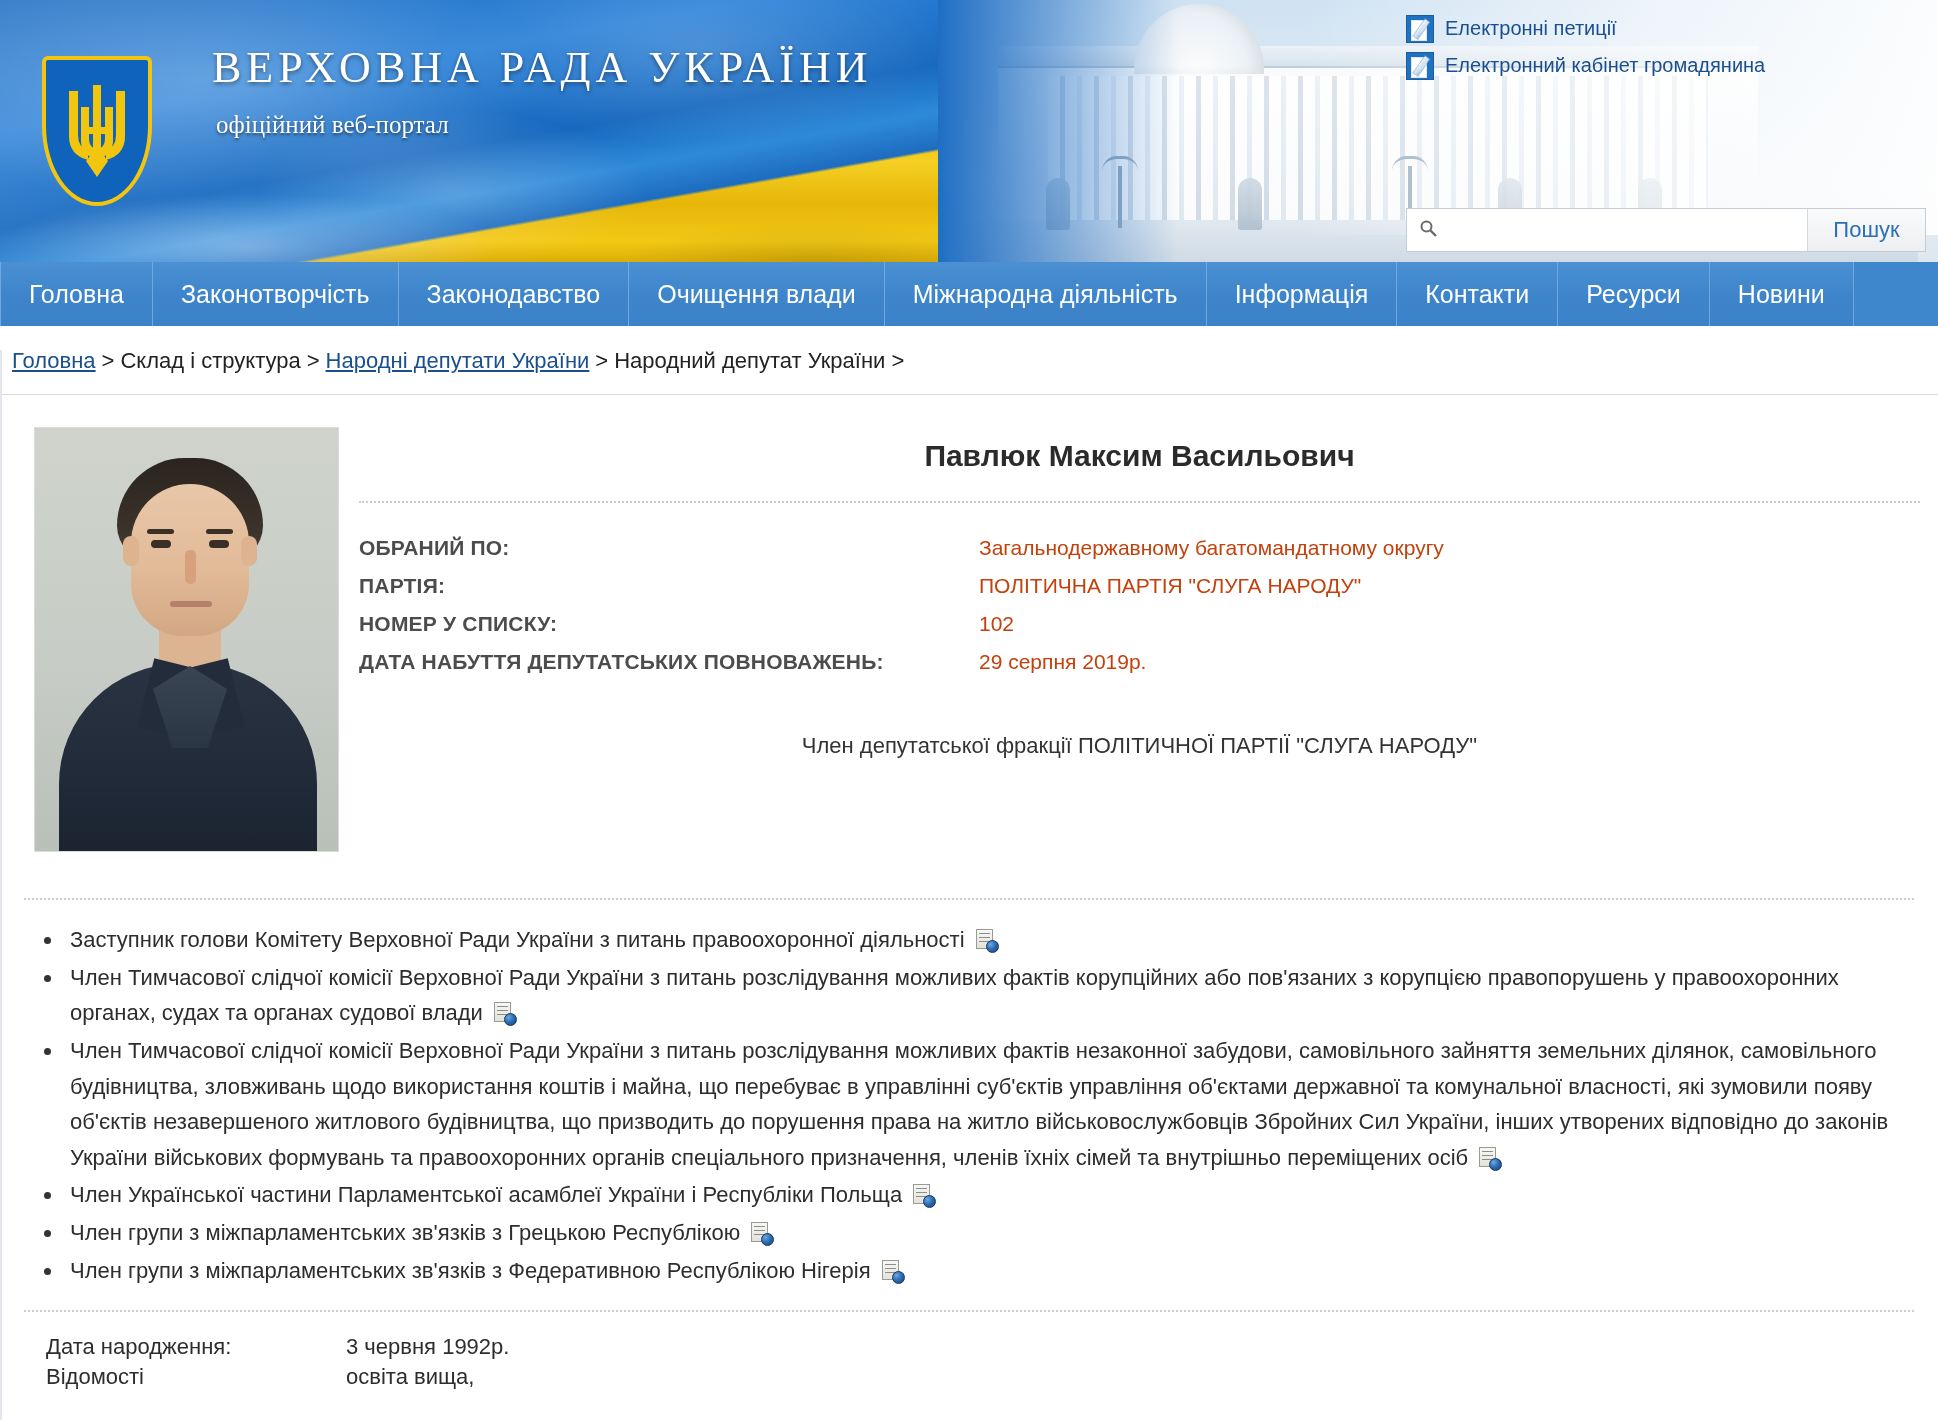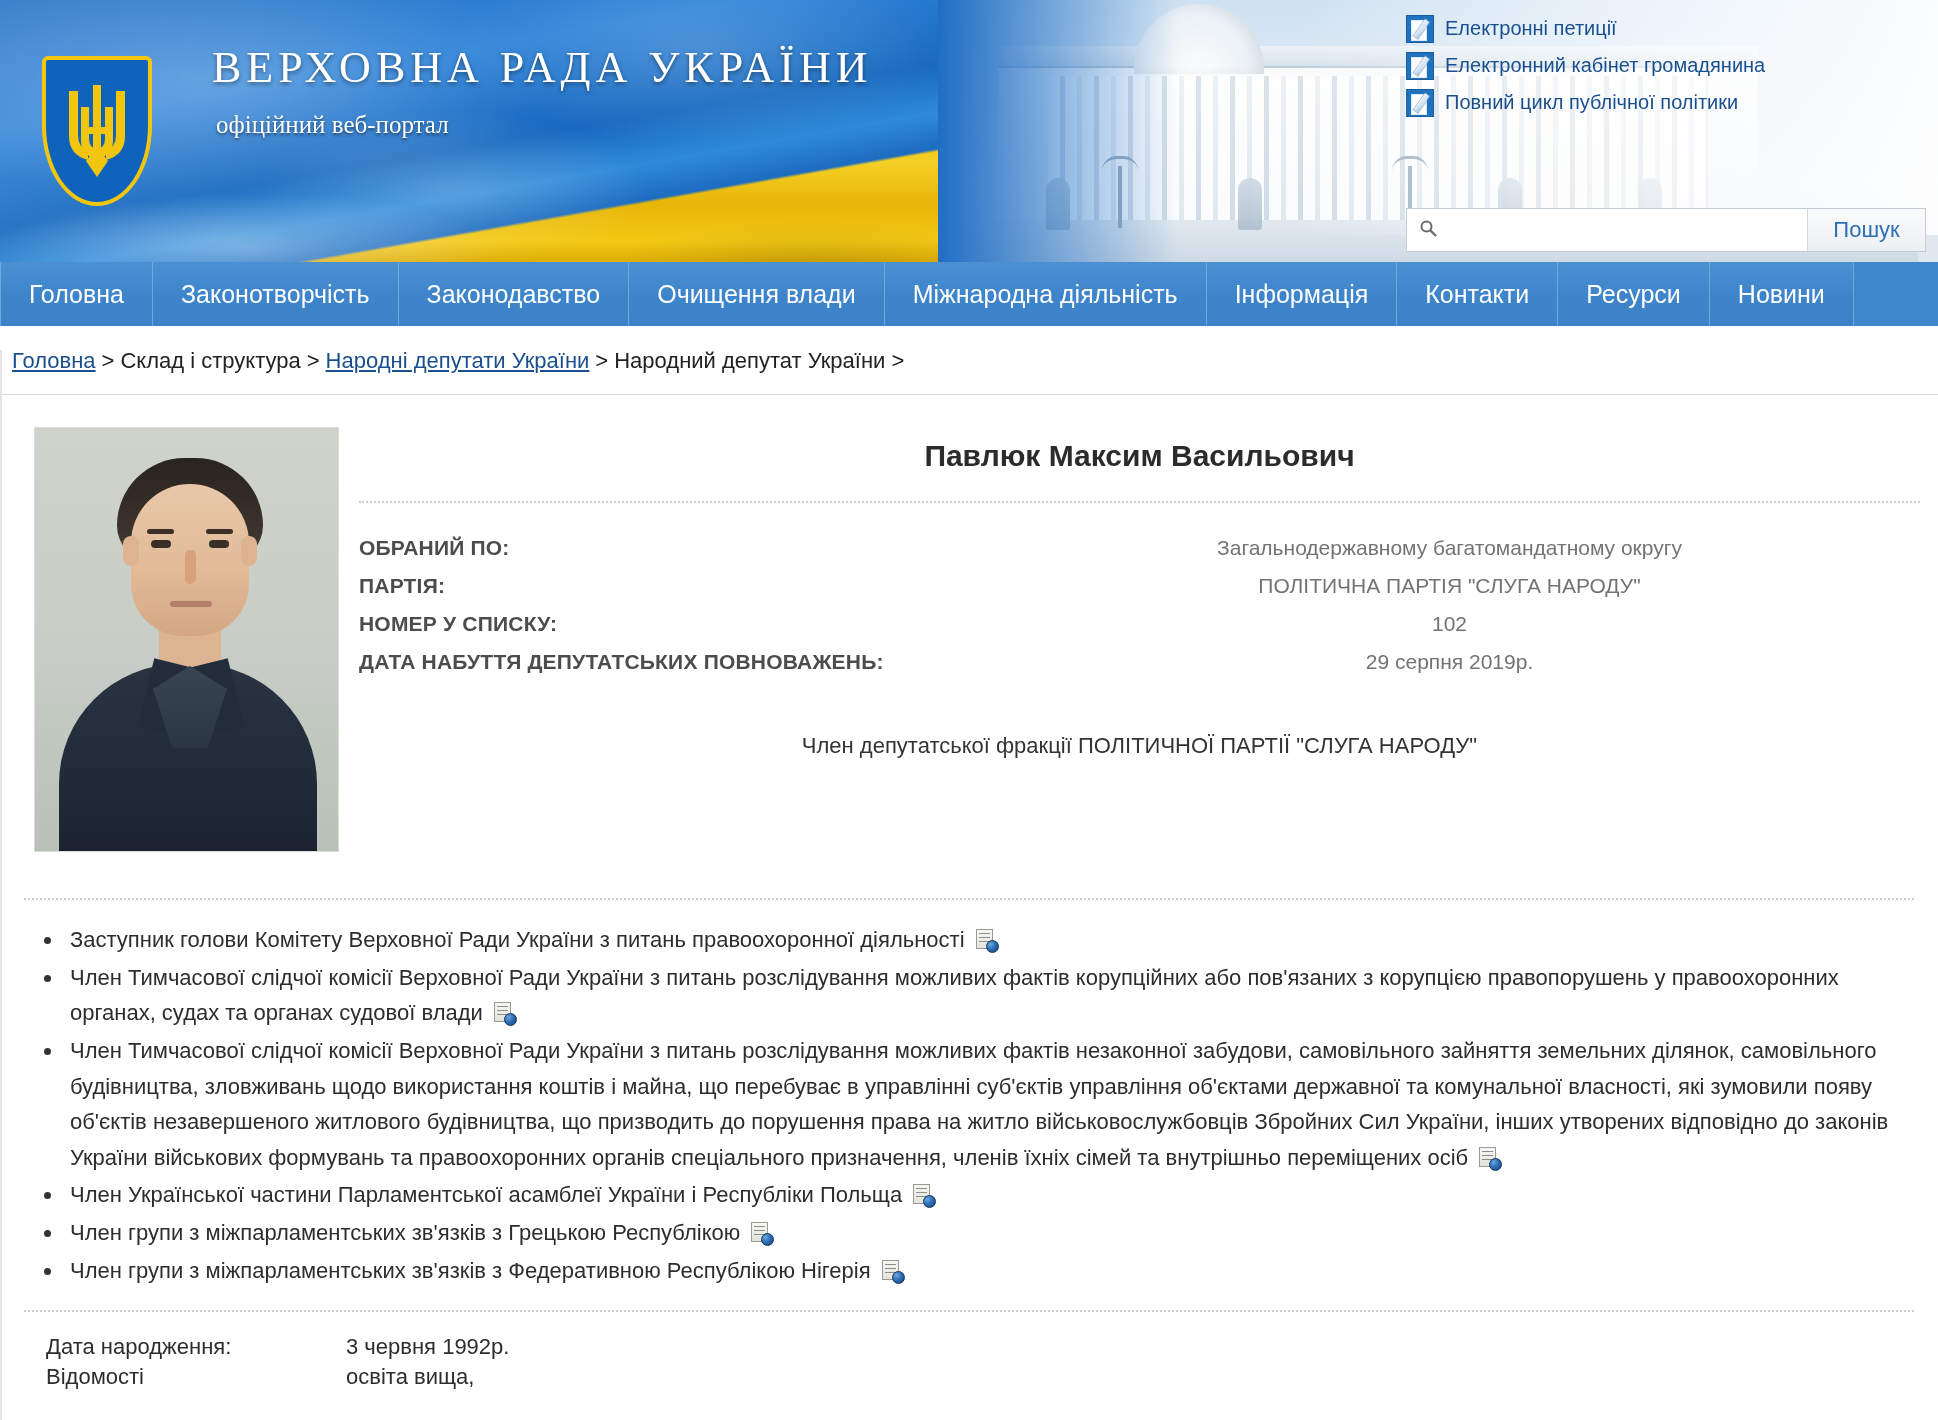--- a/index.html
+++ b/index.html
@@ -241,21 +241,21 @@
   }
   .dotline { border-bottom: 2px dotted #c9ced4; margin: 28px 0 26px 0; }
 
   table.facts { border-collapse:collapse; width:100%; }
   table.facts td { vertical-align: top; padding: 7px 0; }
   td.fkey {
     width: 620px; padding-right: 38px;
     font-size:21px; font-weight:bold; color:#4c4c4c;
     letter-spacing:.2px; white-space:nowrap;
   }
-  td.fval { font-size:21px; color:#737373;text-align:center; }
+  td.fval { font-size:21px; color:#c2410c; }
 
   .faction {
     text-align:center; font-size:22px; color:#333; padding: 52px 0 0 0;
   }
 
   .sep-dot { border-bottom:2px dotted #c9ced4; margin: 46px 6px 22px 6px; }
 
   ul.roles { margin:0; padding: 0 0 0 46px; list-style: disc; }
   ul.roles li {
     font-size:22px; color:#2d2d2d; line-height:1.62;
@@ -333,24 +333,20 @@
   </div>
 
   <div class="quicklinks">
     <div class="ql-row">
       <span class="ql-icon"></span>
       <span class="ql-text">Електронні петиції</span>
     </div>
     <div class="ql-row">
       <span class="ql-icon"></span>
       <span class="ql-text">Електронний кабінет громадянина</span>
-    </div>
-    <div class="ql-row">
-      <span class="ql-icon"></span>
-      <span class="ql-text">Повний цикл публічної політики</span>
     </div>
   </div>
 
   <div class="searchbar">
     <div class="search-input-wrap">
       <span class="search-icon">
         <svg width="18" height="18" viewBox="0 0 18 18" aria-hidden="true">
           <circle cx="7.5" cy="7.5" r="5" fill="none" stroke="#6b6b6b" stroke-width="2"></circle>
           <line x1="11.5" y1="11.5" x2="17" y2="17" stroke="#6b6b6b" stroke-width="2.4"></line>
         </svg>

